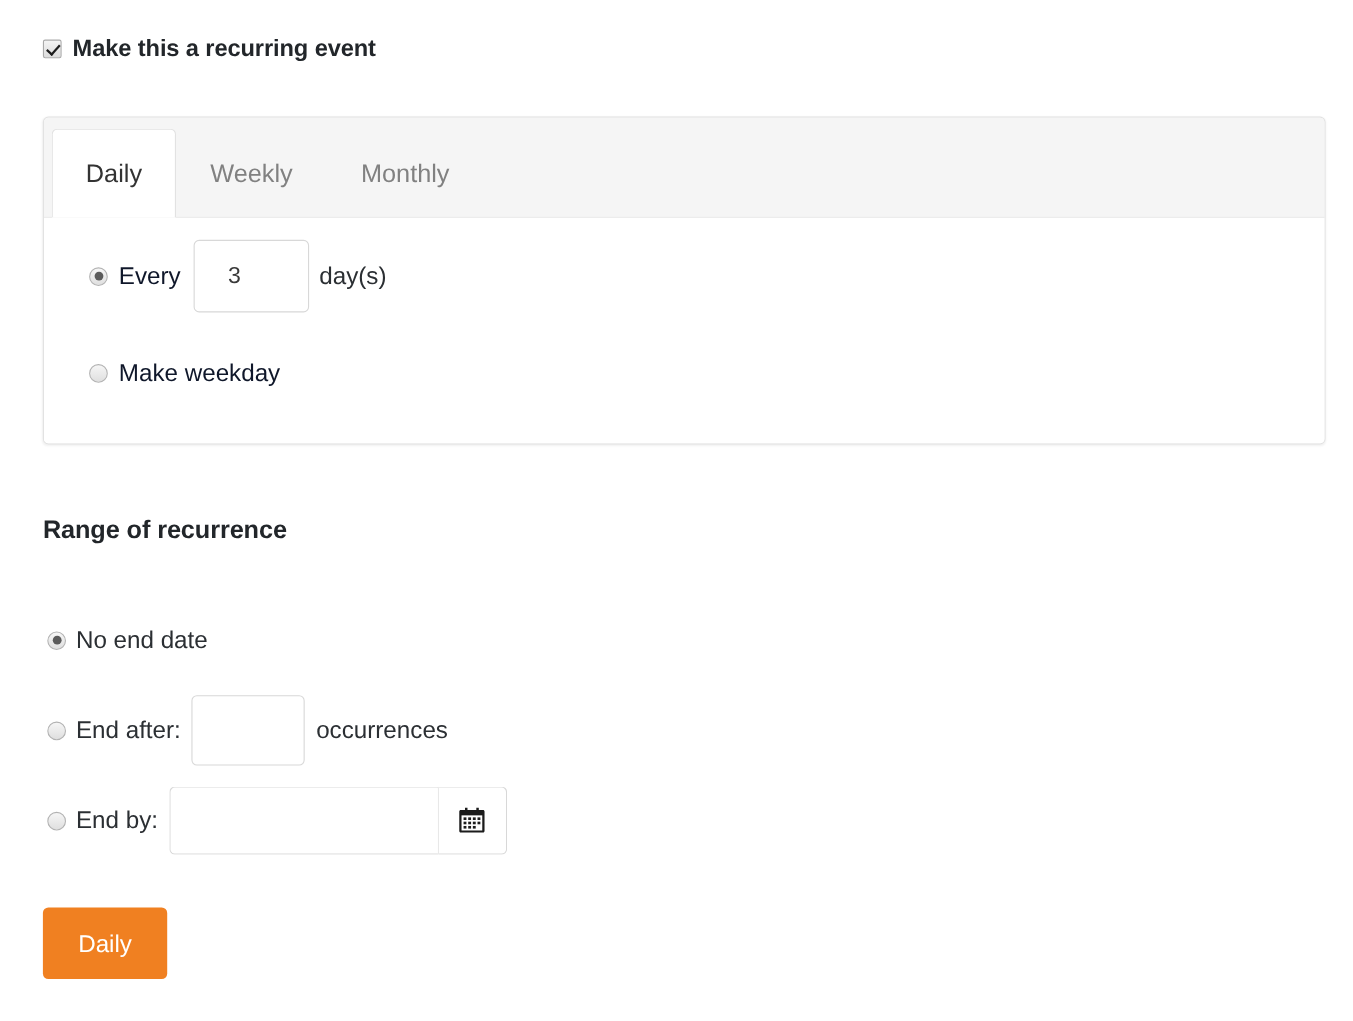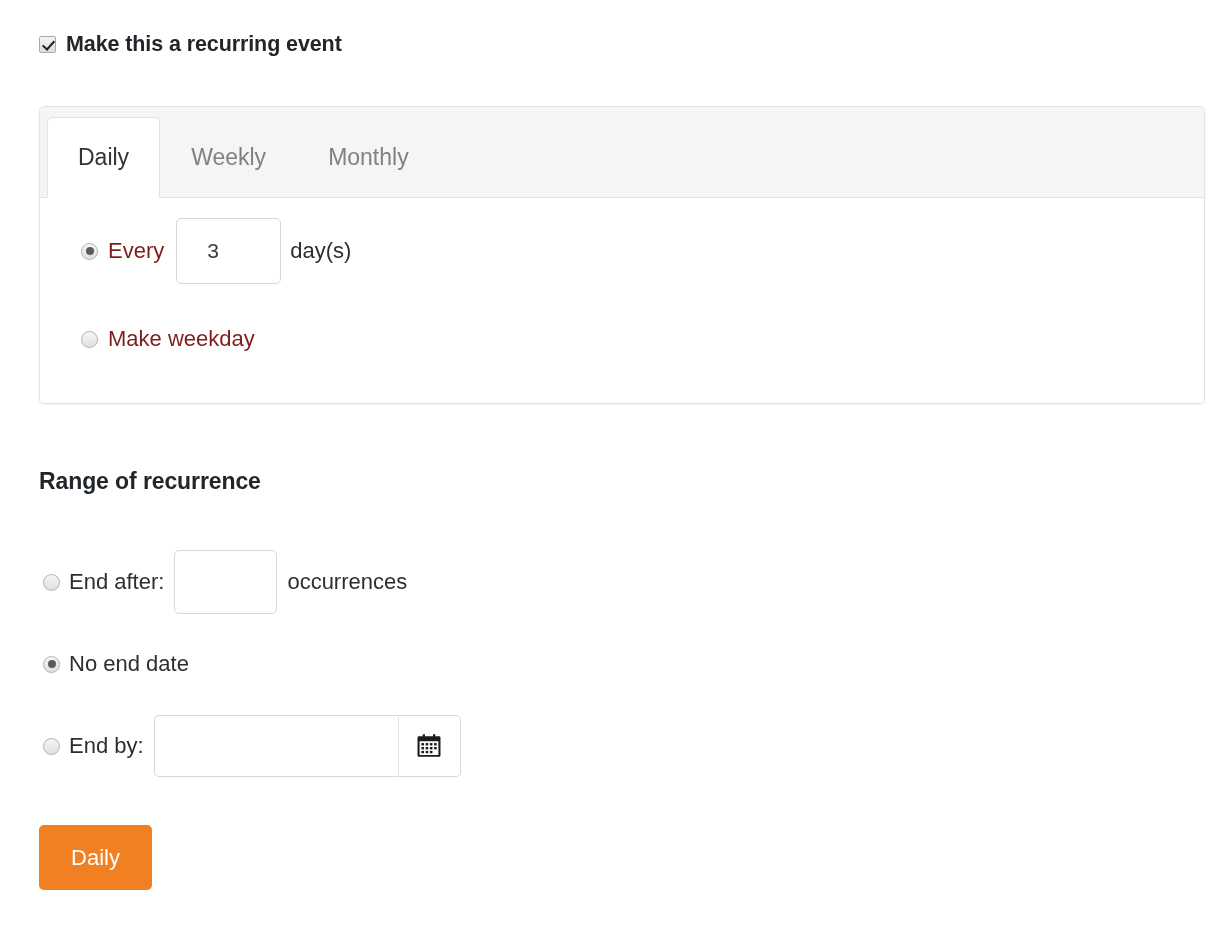--- a/index.html
+++ b/index.html
@@ -136,21 +136,21 @@
   }
 
   .opt-row {
     display: flex;
     align-items: center;
     height: 40px;
   }
   .opt-row + .opt-row { margin-top: 48px; }
   .opt-label {
     font-size: 22px;
-    color: #7f1d1d;
+    color: #0f172a;
     margin-left: 10px;
     white-space: nowrap;
   }
 
   .txt-input {
     box-sizing: border-box;
     border: 1px solid #d8d8d8;
     border-radius: 5px;
     background: #ffffff;
     font-family: "Liberation Sans", sans-serif;
@@ -295,29 +295,29 @@
     </div>
 
   </div>
 </div>
 
 <div class="section-title">Range of recurrence</div>
 
 <div class="range-block">
 
   <div class="range-row">
+    <span class="native-radio checked"></span>
+    <span class="range-label">No end date</span>
+  </div>
+
+  <div class="range-row">
     <span class="native-radio"></span>
     <span class="range-label">End after:</span>
     <input class="txt-input occ-input" type="text" value="" style="">
     <span class="occ-unit">occurrences</span>
-  </div>
-
-  <div class="range-row">
-    <span class="native-radio checked"></span>
-    <span class="range-label">No end date</span>
   </div>
 
   <div class="range-row">
     <span class="native-radio"></span>
     <span class="range-label">End by:</span>
     <div class="date-group">
       <input class="txt-input date-input" type="text" value="" style="">
       <button class="date-btn">
         <svg class="cal-icon" width="26" height="26" viewBox="0 0 24 24">
           <path d="M6.2 1.2h2.1v2.2H6.2zM15.7 1.2h2.1v2.2h-2.1z" fill="#1b1b1b"></path>

